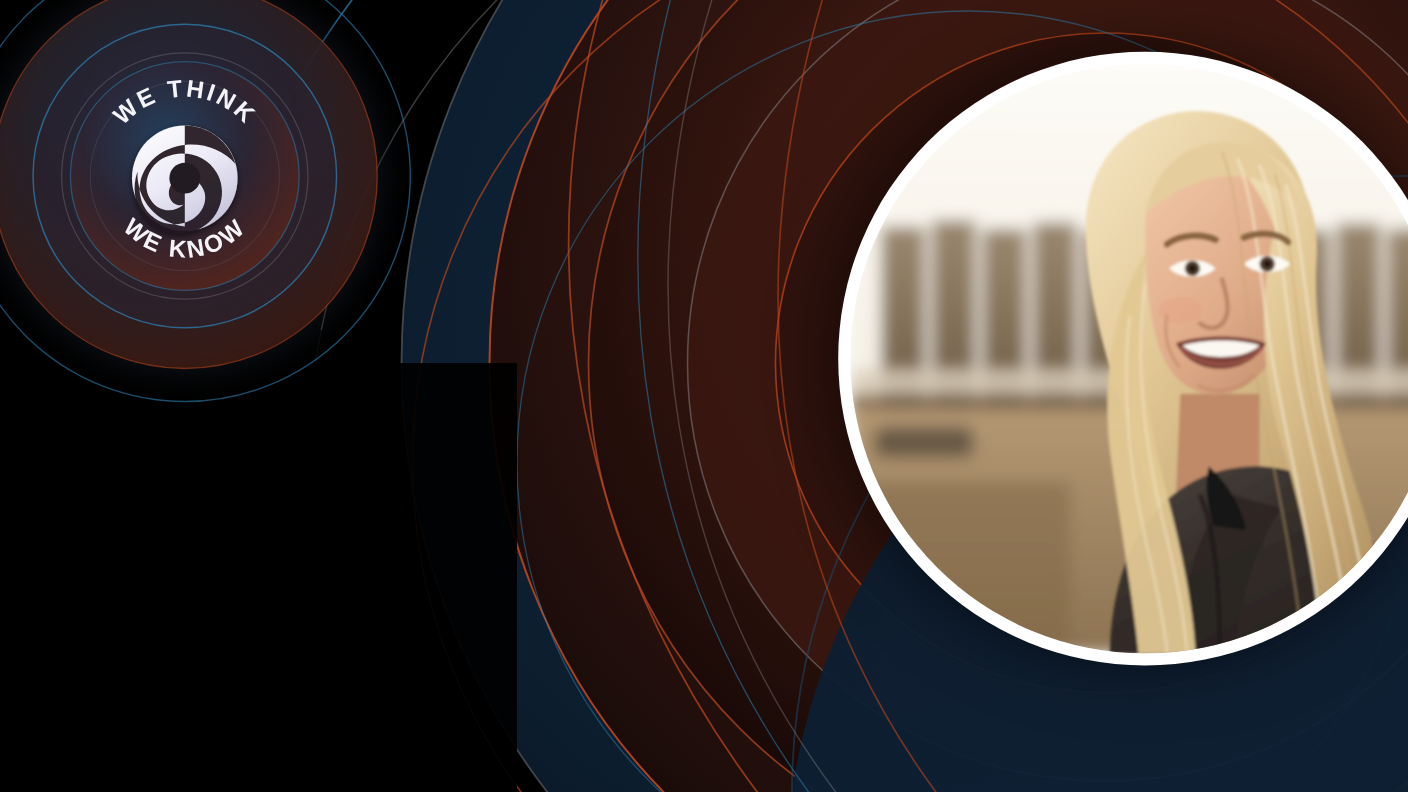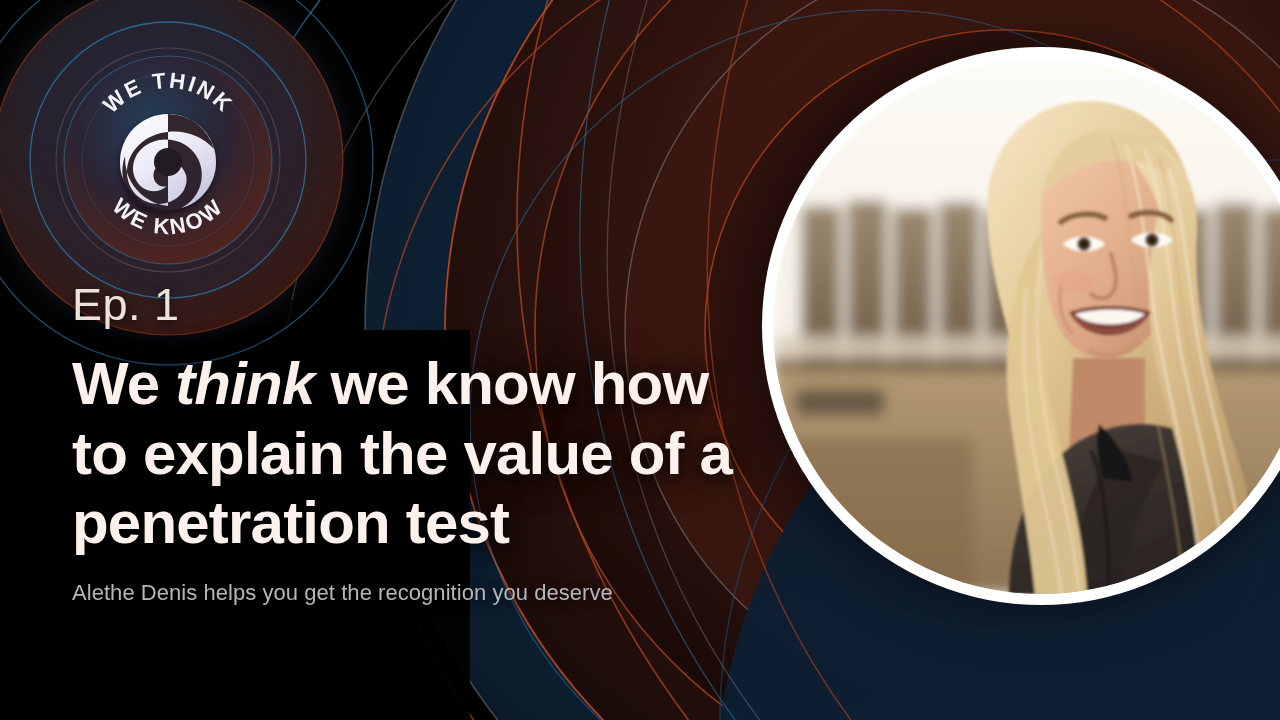--- a/index.html
+++ b/index.html
@@ -226,29 +226,20 @@
         <text>
           <textPath href="#arcTop" startOffset="50%" text-anchor="middle">WE THINK</textPath>
         </text>
         <text>
           <textPath href="#arcBottom" startOffset="50%" text-anchor="middle">WE KNOW</textPath>
         </text>
       </g>
     </svg>
   </div>
 
-  <div id="text-block">
-    <div id="episode-label">Ep. 1</div>
-
-    <h1 id="headline"><span>We </span><span class="em">think</span><span> we know how
-to explain the value of a
-penetration test</span></h1>
-
-    <div id="subtitle">Alethe Denis helps you get the recognition you deserve</div>
-  </div>
 
   <div id="portrait-wrap">
     <div id="portrait-inner">
       <svg id="portrait-photo" viewBox="0 0 536 536" xmlns="http://www.w3.org/2000/svg">
         <defs>
           <linearGradient id="skyG" x1="0" y1="0" x2="0" y2="1">
             <stop offset="0%" stop-color="#fdfbf6"></stop>
             <stop offset="70%" stop-color="#f2ece0"></stop>
             <stop offset="100%" stop-color="#e4d9c6"></stop>
           </linearGradient>

